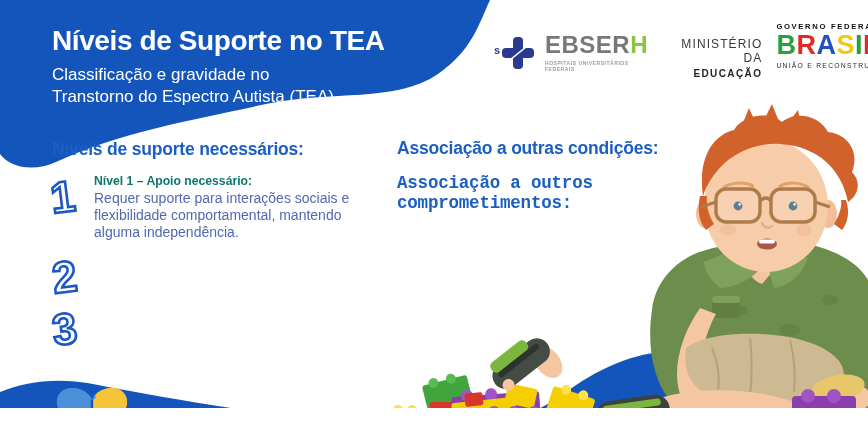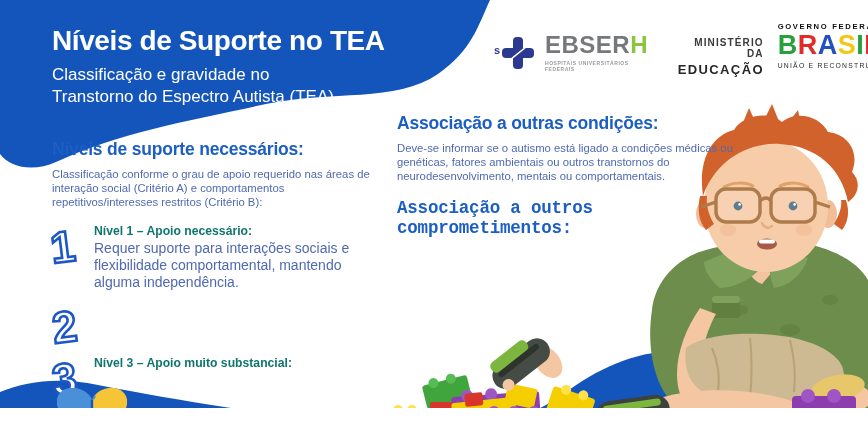--- a/index.html
+++ b/index.html
@@ -21,35 +21,35 @@
 
   
   .logos { left:500px; top:20px; z-index:2; display:flex; align-items:flex-start; }
   .ebserh { display:flex; align-items:center; margin-top:13px; }
   .ebserh-cross { position:relative; width:36px; height:36px; margin-right:9px; }
   .ebserh-s { position:absolute; left:-6px; top:9px; font-size:11px; font-weight:700; color:#2B3990; }
   .ebserh-name { font-size:24px; font-weight:700; letter-spacing:0.5px; color:#77787B; line-height:1; }
   .ebserh-name .accent { color:#8BC53F; }
   .ebserh-tag { font-size:5px; letter-spacing:0.55px; color:#9A9B9E; margin-top:3px; font-weight:700; }
   .ministerio { margin-left:24px; margin-top:17px; width:86px; text-align:right; color:#3A3A3A; }
-  .ministerio .l1 { font-size:10px; letter-spacing:1.1px; font-weight:700; }
-  .ministerio .l2 { font-size:13px; letter-spacing:1.4px; font-weight:700; margin-top:3px; color:#262626; }
+  .ministerio .l1 { font-size:12px; letter-spacing:1.1px; font-weight:400; }
+  .ministerio .l2 { font-size:10px; letter-spacing:1.4px; font-weight:700; margin-top:3px; color:#262626; }
   .governo { margin-left:14px; margin-top:2px; width:135px; }
   .gov-top { font-size:7.6px; font-weight:700; letter-spacing:1.7px; color:#0E0E0E; white-space:nowrap; }
   .gov-brand { font-size:27px; font-weight:800; letter-spacing:0.5px; line-height:1.05; white-space:nowrap; }
   .gov-brand span { display:inline-block; }
   .gov-brand .l0 { color:#28A03D; } .gov-brand .l1 { color:#E02B27; }
   .gov-brand .l2 { color:#2150C4; } .gov-brand .l3 { color:#F3C716; }
   .gov-brand .l4 { color:#28A03D; } .gov-brand .l5 { color:#E02B27; }
   .gov-bottom { font-size:6.8px; letter-spacing:1.25px; color:#2A2A2A; white-space:nowrap; margin-top:3px; font-weight:400; }
 
   
   .col { z-index:3; }
   .col-left  { left:52px;  top:139px; width:336px; }
-  .col-right { left:397px; top:113px; width:336px; }
+  .col-right { left:397px; top:138px; width:336px; }
   .col h2 { font-size:17.5px; font-weight:700; color:#1B5EC4; letter-spacing:-0.2px; line-height:1.15; }
   .body-text { margin-top:8px; font-size:11.3px; line-height:1.24; color:#5069B2; }
   .levels { margin-top:15px; }
   .level { display:flex; margin-bottom:12px; }
   .level-num {
     width:42px; flex:0 0 42px; font-size:44px; font-weight:800; line-height:0.85;
     color:#1D57C5; -webkit-text-fill-color:#fff; -webkit-text-stroke:2.6px #1D57C5;
     transform:rotate(-7deg); padding-top:3px;
   }
   .level-body { width:300px; }
@@ -106,44 +106,41 @@
       <div class="gov-top">GOVERNO FEDERAL</div>
       <div class="gov-brand">
         <span class="l0">B</span><span class="l1">R</span><span class="l2">A</span><span class="l3">S</span><span class="l4">I</span><span class="l5">L</span>
       </div>
       <div class="gov-bottom">UNIÃO E RECONSTRUÇÃO</div>
     </div>
   </div>
 
   <div class="abs col col-left">
     <h2>Níveis de suporte necessários:</h2>
-    <p class="body-text">Classificação conforme o grau de apoio requerido nas áreas de interação social (Critério A) e comportamentos repetitivos/interesses restritos (Critério B):</p>
     <div class="levels">
       <div class="level">
         <div class="level-num">1</div>
         <div class="level-body">
           <div class="level-title">Nível 1 – Apoio necessário:</div>
           <div class="level-desc">Requer suporte para interações sociais e flexibilidade comportamental, mantendo alguma independência.</div>
         </div>
       </div>
       <div class="level">
         <div class="level-num">2</div>
       </div>
       <div class="level">
         <div class="level-num">3</div>
         <div class="level-body">
-          <div class="level-title">Nível 3 – Apoio muito substancial:</div>
         </div>
       </div>
     </div>
   </div>
 
   <div class="abs col col-right">
     <h2>Associação a outras condições:</h2>
-    <p class="body-text">Deve-se informar se o autismo está ligado a condições médicas ou genéticas, fatores ambientais ou outros transtornos do neurodesenvolvimento, mentais ou comportamentais.</p>
     <div class="section2">
       <h2>Associação a outros comprometimentos:</h2>
     </div>
   </div>
 
   <svg class="abs scene" width="868" height="443" viewBox="0 0 868 443">
 
     <path d="M0,392 C28,381 58,377 98,385 C185,402 300,420 400,429 C468,435 524,423 565,393 C600,367 646,345 696,353 C766,365 826,390 868,407 L868,443 L0,443 Z" fill="#1455BC"></path>
 
     <g>

